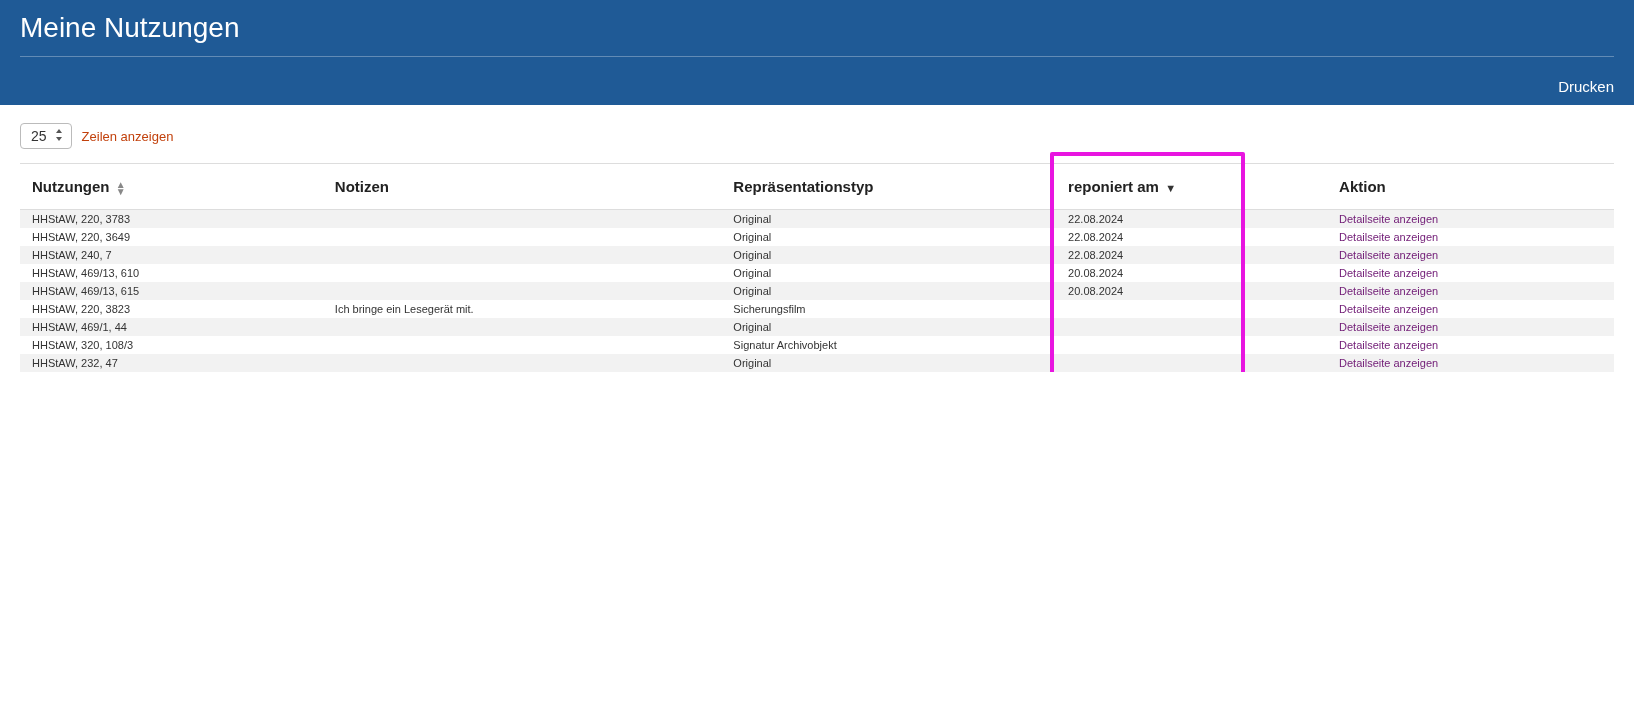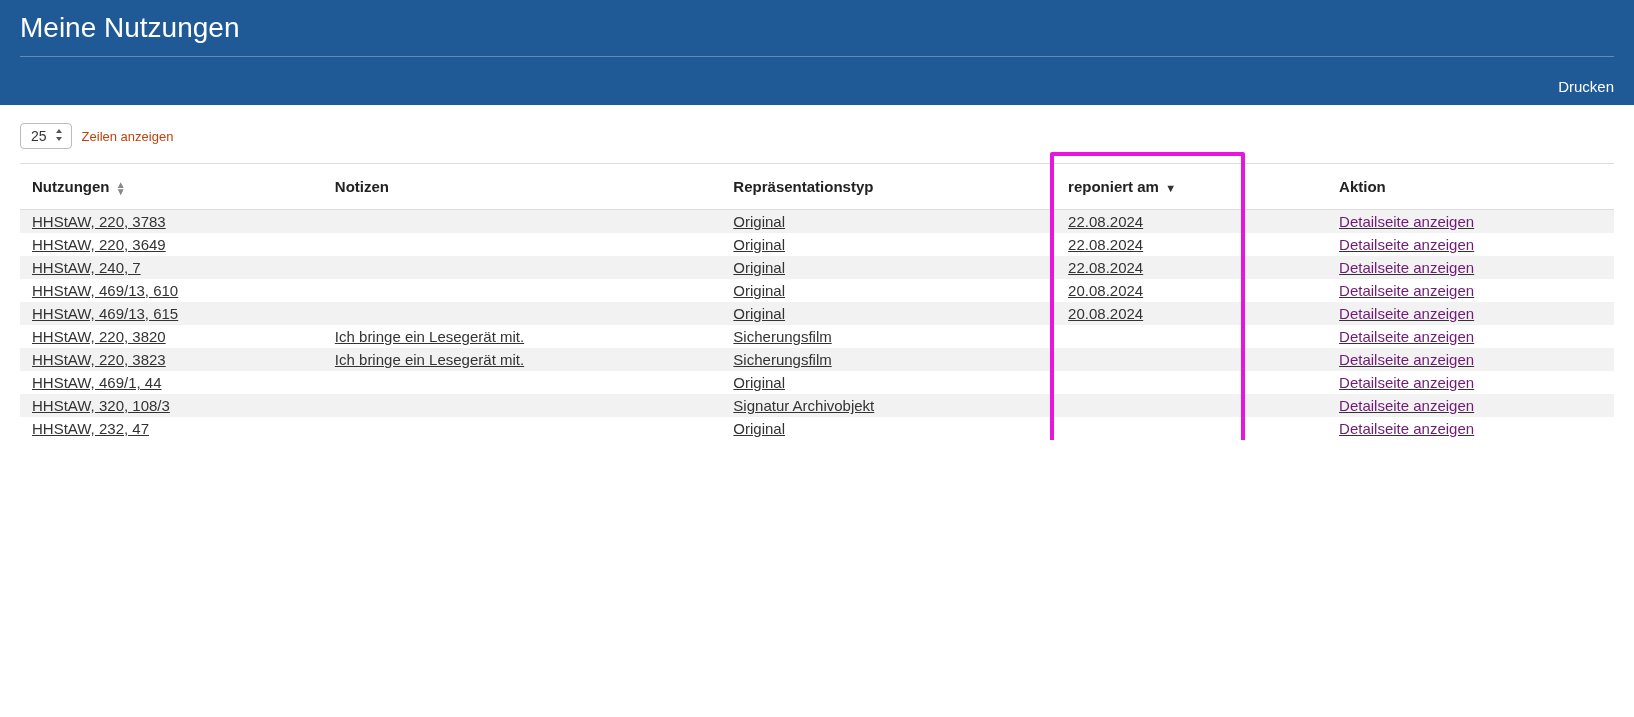--- a/index.html
+++ b/index.html
@@ -71,24 +71,23 @@
     text-align: left;
     font-weight: 700;
     font-size: 15px;
     padding: 14px 12px;
     border-top: 1px solid #ddd;
     border-bottom: 1px solid #ddd;
     color: #222;
   }
   tbody td {
     padding: 3px 12px;
-    font-size: 15px;
+    font-size: 11px;
     color: #333;
     vertical-align: middle;
-    text-decoration: underline;
   }
   tbody tr:nth-child(odd) {
     background: #f2f2f2;
   }
   tbody tr:nth-child(even) {
     background: #fff;
   }
   .sort-icon {
     display: inline-block;
     font-size: 10px;
@@ -209,27 +208,20 @@
             <td><a class="detail-link" href="#">Detailseite anzeigen</a></td>
           </tr>
           <tr>
             <td>HHStAW, 469/13, 615</td>
             <td></td>
             <td>Original</td>
             <td>20.08.2024</td>
             <td><a class="detail-link" href="#">Detailseite anzeigen</a></td>
           </tr>
           <tr>
-            <td>HHStAW, 220, 3820</td>
-            <td>Ich bringe ein Lesegerät mit.</td>
-            <td>Sicherungsfilm</td>
-            <td></td>
-            <td><a class="detail-link" href="#">Detailseite anzeigen</a></td>
-          </tr>
-          <tr>
             <td>HHStAW, 220, 3823</td>
             <td>Ich bringe ein Lesegerät mit.</td>
             <td>Sicherungsfilm</td>
             <td></td>
             <td><a class="detail-link" href="#">Detailseite anzeigen</a></td>
           </tr>
           <tr>
             <td>HHStAW, 469/1, 44</td>
             <td></td>
             <td>Original</td>

